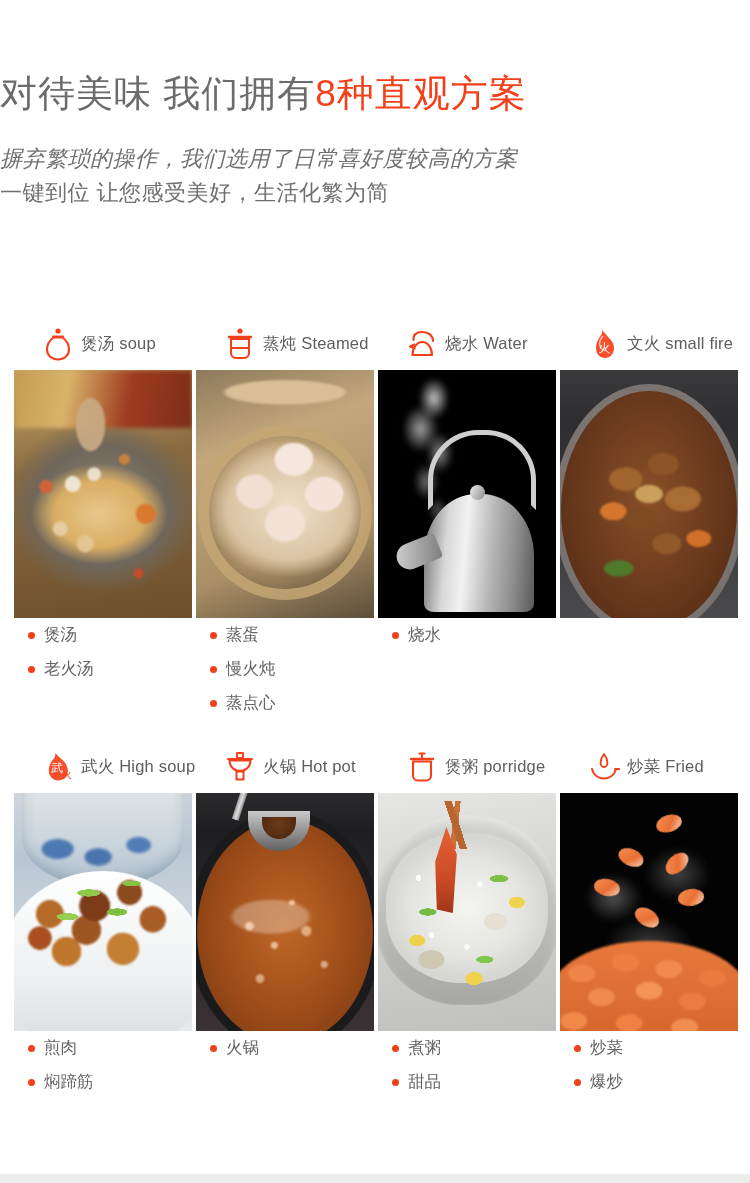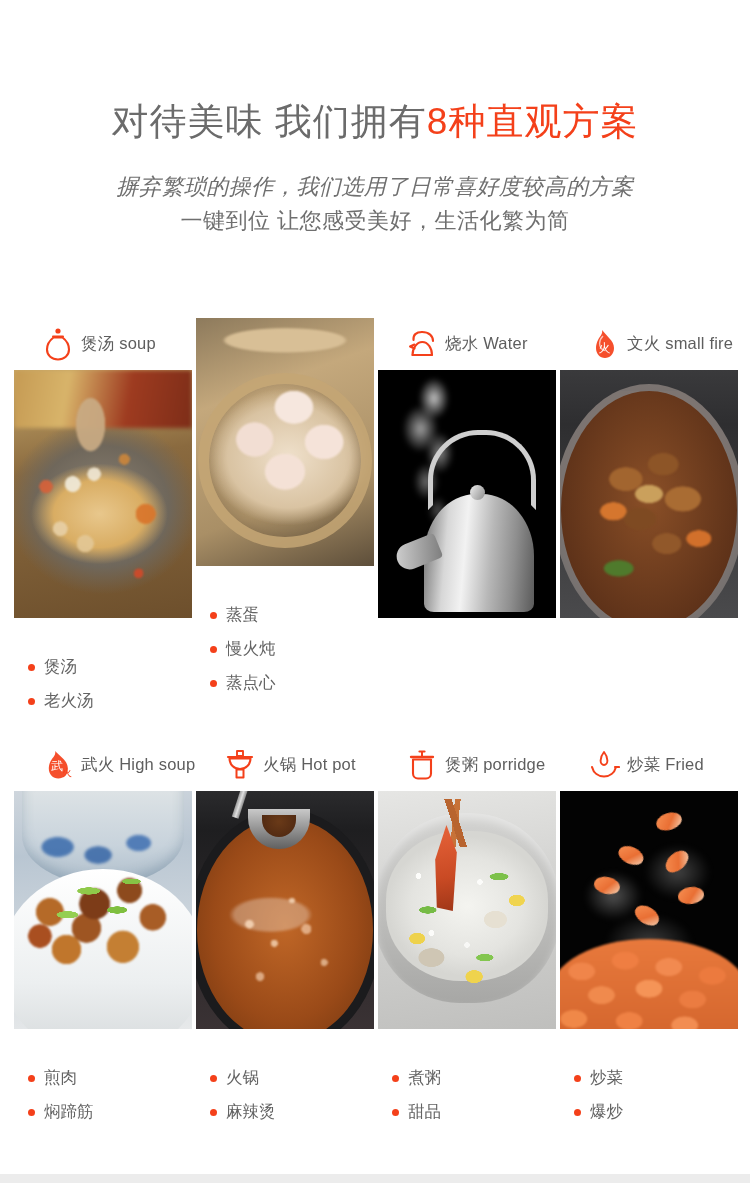--- a/index.html
+++ b/index.html
@@ -11,22 +11,22 @@
     width: 750px;
     height: 1183px;
     background: #ffffff;
     font-family: "Liberation Sans", "DejaVu Sans", sans-serif;
     overflow: hidden;
     position: relative;
   }
 
   
   .header {
-    text-align: center;
-    padding-top: 100px;
+    text-align: left;
+    padding-top: 72px;
   }
   .headline {
     font-size: 37px;
     color: #6b6b6b;
     letter-spacing: 1px;
     font-weight: normal;
     margin: 0;
     line-height: 1.2;
     white-space: nowrap;
   }
@@ -404,21 +404,21 @@
   }
   .fly.f1 { left: 96px; top: 22px; transform: rotate(-18deg); }
   .fly.f2 { left: 58px; top: 56px; transform: rotate(24deg); }
   .fly.f3 { left: 104px; top: 62px; transform: rotate(-42deg); }
   .fly.f4 { left: 34px; top: 86px; transform: rotate(12deg); }
   .fly.f5 { left: 118px; top: 96px; transform: rotate(-8deg); }
   .fly.f6 { left: 74px; top: 116px; transform: rotate(32deg); }
 
   
   .tags {
-    padding-top: 32px;
+    padding-top: 0;
     padding-left: 14px;
   }
   .tag {
     display: flex;
     align-items: center;
     height: 34px;
   }
   .dot {
     width: 7px;
     height: 7px;
@@ -472,20 +472,29 @@
           <span class="tag-text">煲汤</span>
         </div>
         <div class="tag">
           <span class="dot"></span>
           <span class="tag-text">老火汤</span>
         </div>
       </div>
     </div>
 
     <div class="cell">
+      <div class="cap">
+        <svg class="cap-icon" viewBox="0 0 32 34">
+          <circle cx="16" cy="4" r="2.6" fill="#f4401a"></circle>
+          <path d="M5 10h22" stroke="#f4401a" stroke-width="2.4" stroke-linecap="round"></path>
+          <path d="M7 12h18v14a5 5 0 0 1-5 5h-8a5 5 0 0 1-5-5z" stroke="#f4401a" stroke-width="2.1" fill="none" stroke-linejoin="round"></path>
+          <path d="M7.4 21h17.2" stroke="#f4401a" stroke-width="2" stroke-linecap="round"></path>
+        </svg>
+        <span class="cap-text">蒸炖 Steamed</span>
+      </div>
       <div class="photo ph-steam">
         <div class="rim"></div>
       </div>
       <div class="tags">
         <div class="tag">
           <span class="dot"></span>
           <span class="tag-text">蒸蛋</span>
         </div>
         <div class="tag">
           <span class="dot"></span>
@@ -509,20 +518,26 @@
         </svg>
         <span class="cap-text">烧水 Water</span>
       </div>
       <div class="photo ph-kettle">
         <div class="steam"></div>
         <div class="handle"></div>
         <div class="body"></div>
         <div class="knob"></div>
         <div class="spout"></div>
       </div>
+      <div class="tags">
+        <div class="tag">
+          <span class="dot"></span>
+          <span class="tag-text">烧水</span>
+        </div>
+      </div>
     </div>
 
     <div class="cell">
       <div class="cap">
         <svg class="cap-icon" viewBox="0 0 32 34">
           <path d="M14 3c1 4-2 6-3.5 9C8.6 15.5 8 18.5 8 21c0 6 4 10 9 10s9-4 9-10c0-4-2-7-4.5-9.5" fill="#f4401a" opacity=".92"></path>
           <path d="M15 9c-2 2-3.4 4.6-3.4 7.5 0 4 2.5 7 5.9 7" fill="none" stroke="#ffffff" stroke-width="1.4" opacity=".65"></path>
           <text x="16.5" y="25" font-size="12" fill="#ffffff" text-anchor="middle" font-family="DejaVu Sans, sans-serif">火</text>
         </svg>
         <span class="cap-text">文火 small fire</span>
@@ -576,24 +591,20 @@
       <div class="photo ph-hotpot">
         <div class="pot"></div>
         <div class="bubbles"></div>
         <div class="stick"></div>
         <div class="ladle"></div>
       </div>
       <div class="tags">
         <div class="tag">
           <span class="dot"></span>
           <span class="tag-text">火锅</span>
-        </div>
-        <div class="tag">
-          <span class="dot"></span>
-          <span class="tag-text">麻辣烫</span>
         </div>
       </div>
     </div>
 
     <div class="cell">
       <div class="cap">
         <svg class="cap-icon" viewBox="0 0 32 34">
           <path d="M13.5 3.5h5" stroke="#f4401a" stroke-width="2.2" stroke-linecap="round"></path>
           <path d="M16 4v4.5" stroke="#f4401a" stroke-width="2" stroke-linecap="round"></path>
           <path d="M5 9h22" stroke="#f4401a" stroke-width="2.3" stroke-linecap="round"></path>

